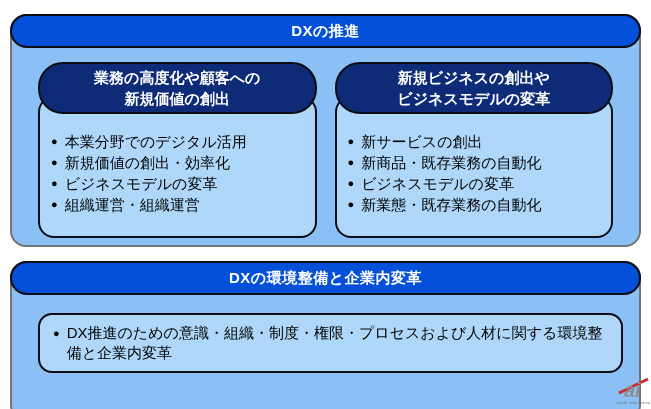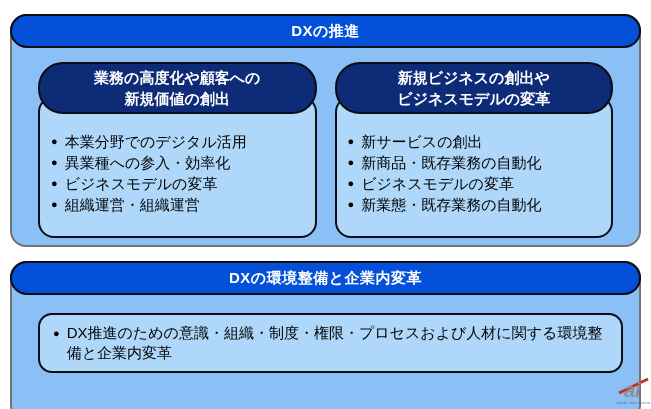--- a/index.html
+++ b/index.html
@@ -87,21 +87,21 @@
         <div class="bullet-box">
           <div class="bullet-list">
 
               <div class="bullet-item">
                 <span class="bullet">●</span>
                 <span class="bullet-text">本業分野でのデジタル活用</span>
               </div>
 
               <div class="bullet-item">
                 <span class="bullet">●</span>
-                <span class="bullet-text">異業種への参入・効率化</span>
+                <span class="bullet-text">新規価値の創出・効率化</span>
               </div>
 
               <div class="bullet-item">
                 <span class="bullet">●</span>
                 <span class="bullet-text">ビジネスモデルの変革</span>
               </div>
 
               <div class="bullet-item">
                 <span class="bullet">●</span>
                 <span class="bullet-text">組織運営・組織運営</span>

